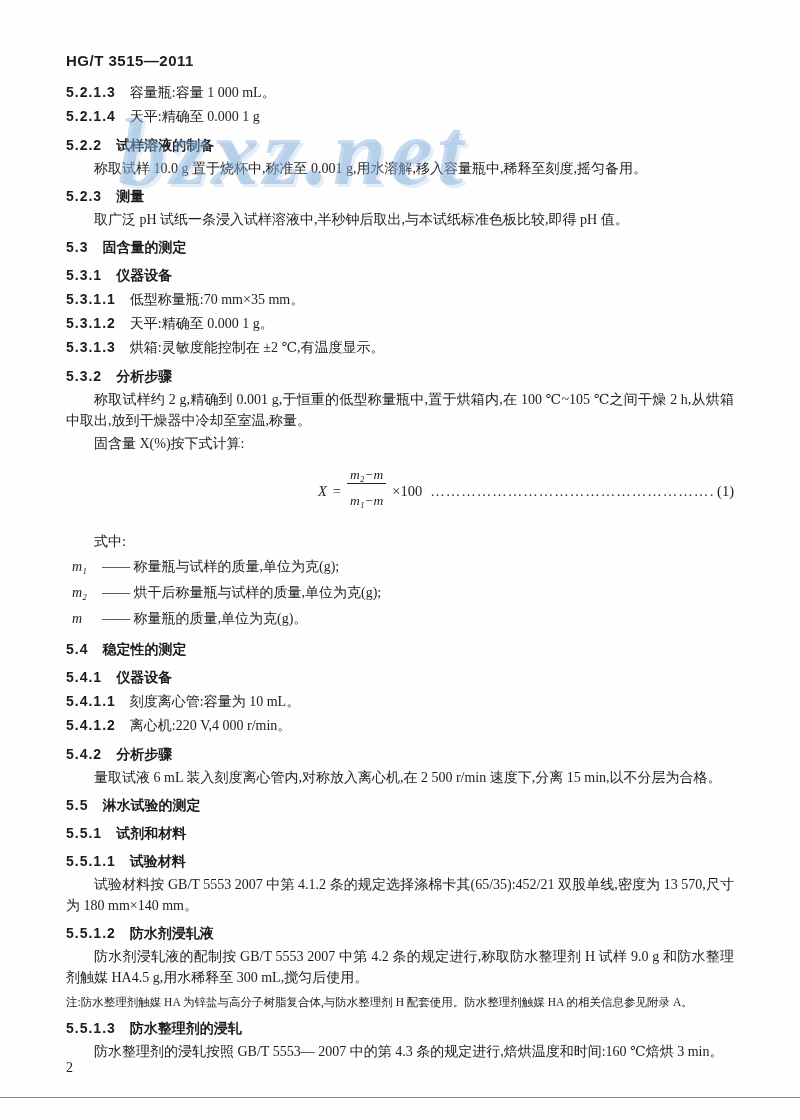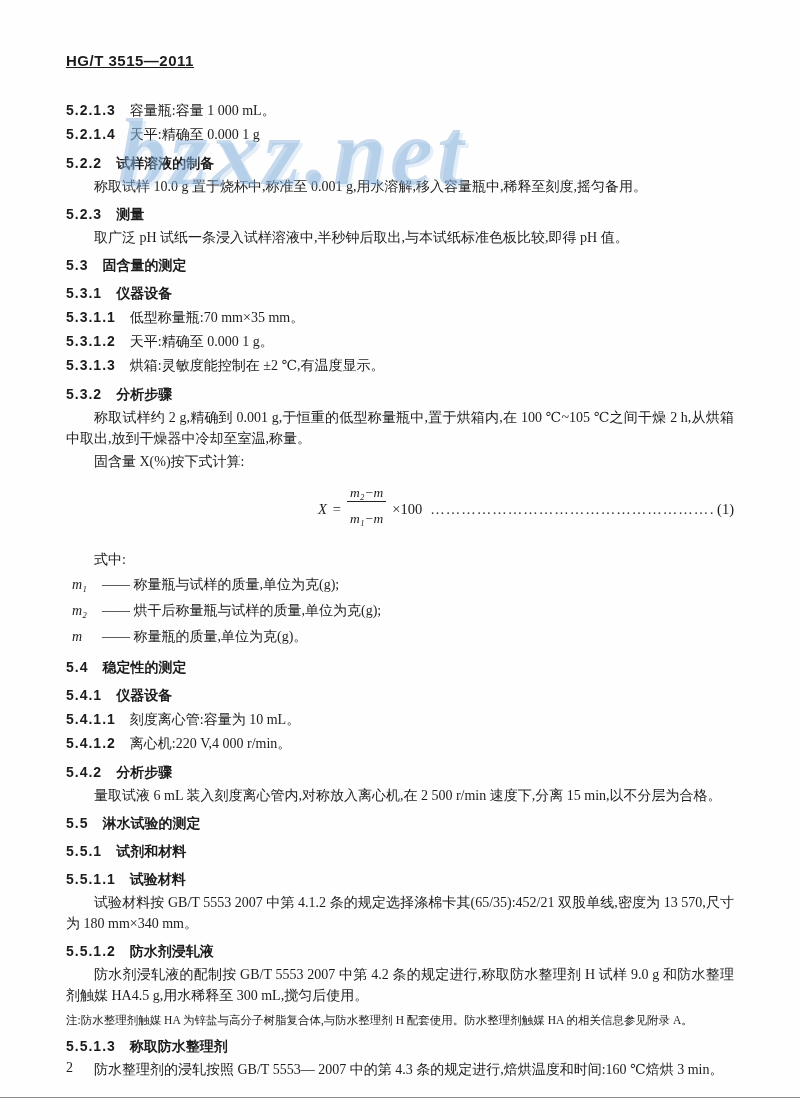--- a/index.html
+++ b/index.html
@@ -10,22 +10,21 @@
   }
   .page{
     position:absolute;inset:0;
     padding:52px 66px 0 66px;
     box-sizing:border-box;
     z-index:1;
   }
   .doc-header{
     font-family:"Liberation Sans","DejaVu Sans",sans-serif;
     font-weight:bold;font-size:15px;letter-spacing:.5px;
-    margin-bottom:30px;
-    text-decoration:underline;
+    margin-bottom:12px;
   }
   .watermark{
     position:absolute;top:96px;left:118px;z-index:3;
     font-family:Liberation Serif, serif;
     font-weight:bold;font-style:italic;
     font-size:96px;letter-spacing:4px;
     color:rgba(122,166,214,.42);
     text-shadow:3px 3px 0 rgba(150,190,230,.25);
     pointer-events:none;user-select:none;white-space:nowrap;
   }
@@ -168,30 +167,30 @@
 
   <div class="heading">
     <span class="num">5.5</span><span>淋水试验的测定</span>
   </div>
   <div class="heading">
     <span class="num">5.5.1</span><span>试剂和材料</span>
   </div>
   <div class="heading">
     <span class="num">5.5.1.1</span><span>试验材料</span>
   </div>
-  <p class="para">试验材料按 GB/T 5553  2007 中第 4.1.2 条的规定选择涤棉卡其(65/35):452/21 双股单线,密度为 13 570,尺寸为 180 mm×340 mm。</p>
+  <p class="para">试验材料按 GB/T 5553  2007 中第 4.1.2 条的规定选择涤棉卡其(65/35):452/21 双股单线,密度为 13 570,尺寸为 180 mm×140 mm。</p>
 
   <div class="heading">
     <span class="num">5.5.1.2</span><span>防水剂浸轧液</span>
   </div>
   <p class="para">防水剂浸轧液的配制按 GB/T 5553  2007 中第 4.2 条的规定进行,称取防水整理剂 H 试样 9.0 g 和防水整理剂触媒 HA4.5 g,用水稀释至 300 mL,搅匀后使用。</p>
   <p class="note">注:防水整理剂触媒 HA 为锌盐与高分子树脂复合体,与防水整理剂 H 配套使用。防水整理剂触媒 HA 的相关信息参见附录 A。</p>
 
   <div class="heading">
-    <span class="num">5.5.1.3</span><span>称取防水整理剂</span>
+    <span class="num">5.5.1.3</span><span>防水整理剂的浸轧</span>
   </div>
   <p class="para">防水整理剂的浸轧按照 GB/T 5553— 2007 中的第 4.3 条的规定进行,焙烘温度和时间:160 ℃焙烘 3 min。</p>
 
 </div>
 
 <div class="watermark">bzxz.net</div>
 <div class="footer-page">2</div>
 <div class="footer-rule"></div>
 
 </body></html>

